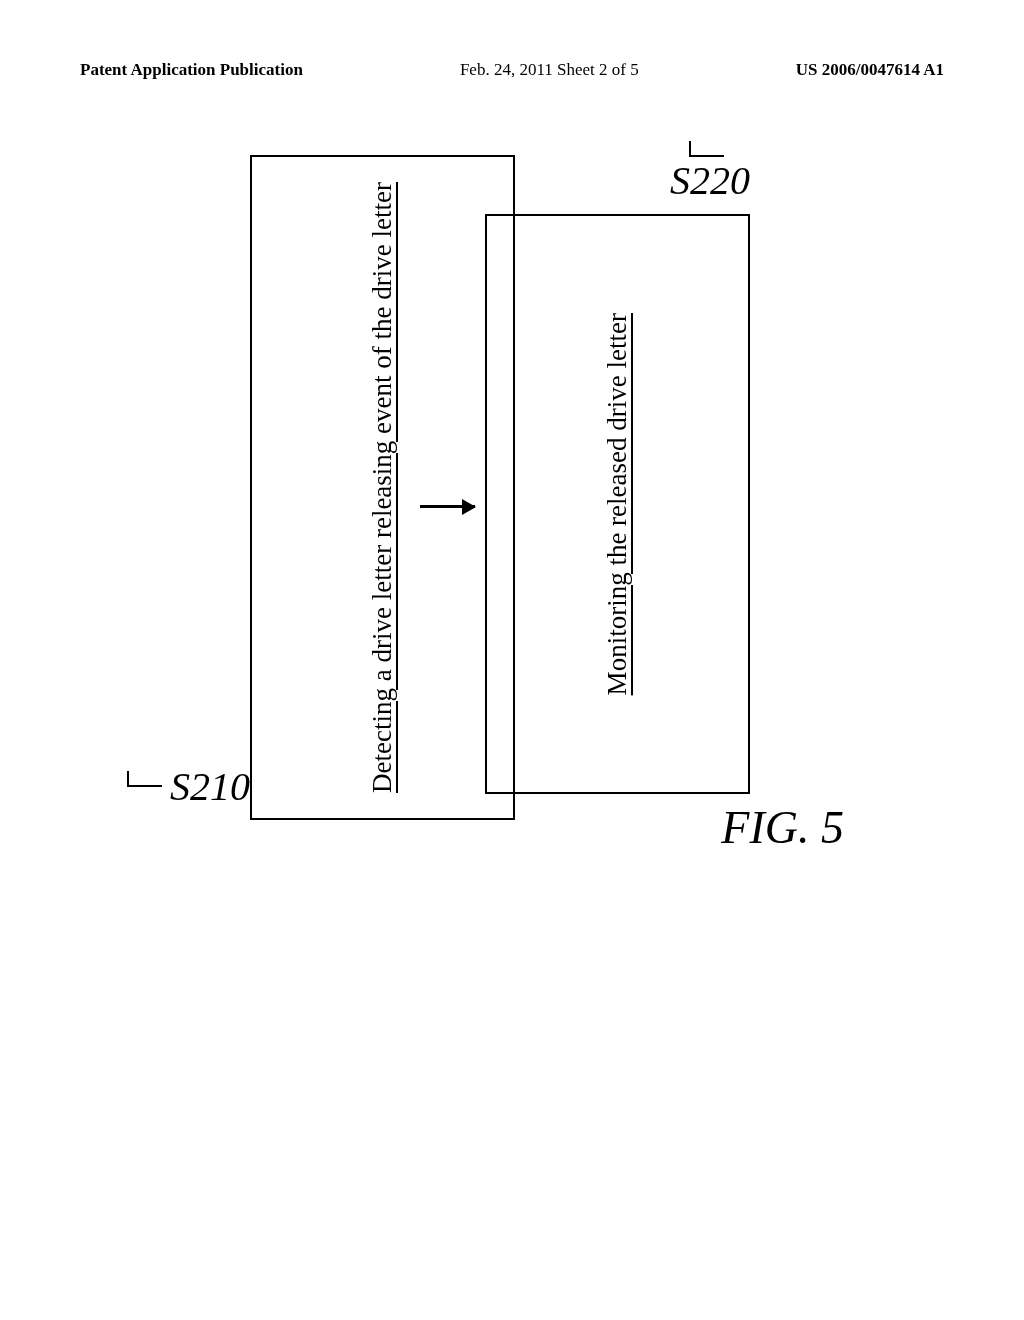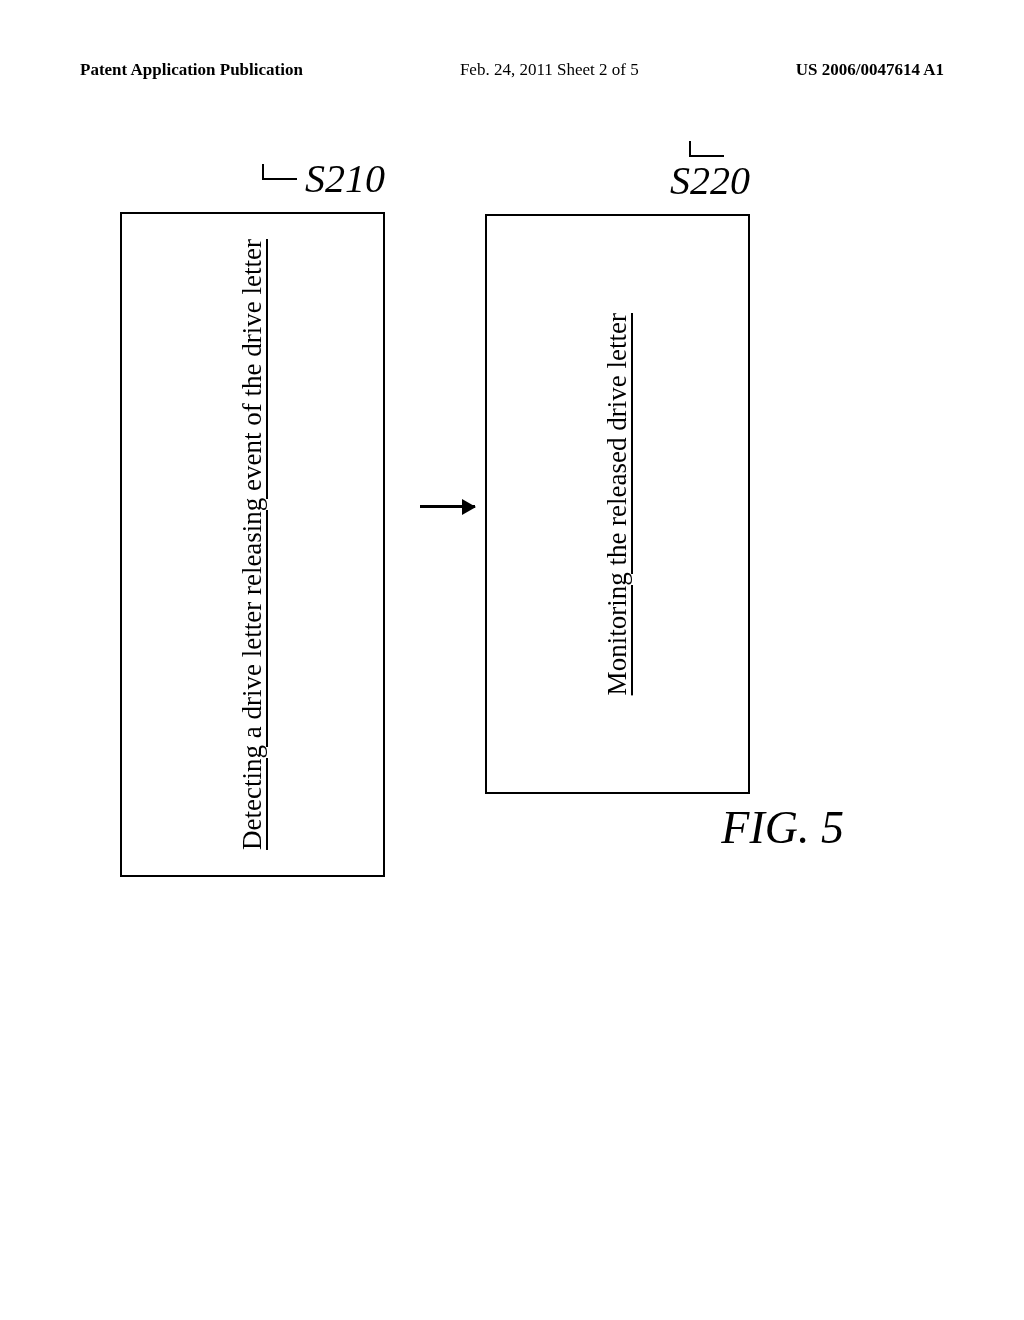--- a/index.html
+++ b/index.html
@@ -61,21 +61,21 @@
 <div class="page-container">
 
   <div class="header">
     <div class="header-left">Patent Application Publication</div>
     <div class="header-center">Feb. 24, 2011    Sheet 2 of 5</div>
     <div class="header-right">US 2006/0047614 A1</div>
   </div>
 
   <div style="position: absolute; top: 155px; left: 90px; right: 80px; bottom: 160px;">
 
-    <div style="position: absolute; left: 30px; top: 0; display: flex; flex-direction: column; align-items: flex-end;">
+    <div style="position: absolute; left: 37px; top: 0; display: flex; align-items: flex-end;">
 
       <div style="display: flex; align-items: center; margin-bottom: 10px; margin-right: 0px;">
         <div style="width: 35px; height: 2px; background: #000; position: relative;">
           <div style="position: absolute; left: 0; top: -14px; width: 2px; height: 16px; background: #000;"></div>
         </div>
         <div style="font-size: 40px; font-style: italic; color: #000; margin-left: 8px;">S210</div>
       </div>
 
       <div style="border: 2.5px solid #000; width: 265px; min-height: 580px; display: flex; align-items: center; justify-content: center; padding: 25px 18px;">
         <div style="font-size: 27px; color: #000; text-align: center; line-height: 1.45; writing-mode: vertical-rl; transform: rotate(180deg); text-decoration: underline;">Detecting a drive letter releasing event of the drive letter</div>

